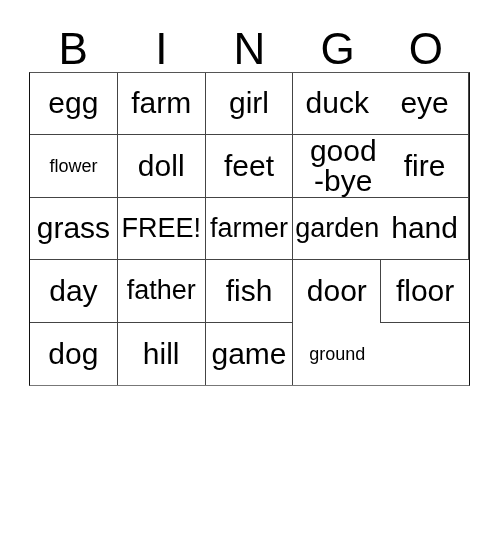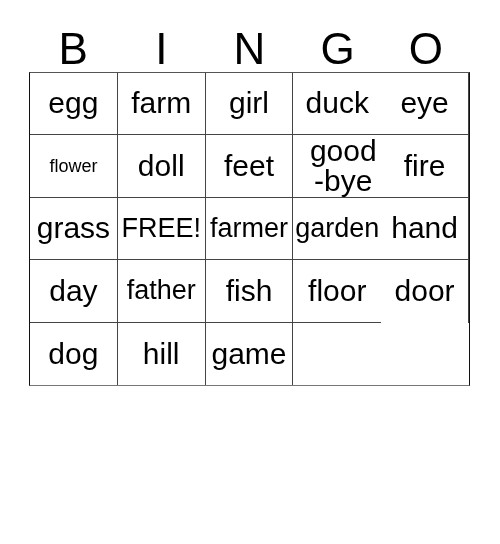--- a/index.html
+++ b/index.html
@@ -160,30 +160,33 @@
       </div>
       <div class="cell">
         <span class="cell-text">day</span>
       </div>
       <div class="cell">
         <span class="cell-text size-md">father</span>
       </div>
       <div class="cell">
         <span class="cell-text">fish</span>
       </div>
+      <div class="cell row-last">
+        <span class="cell-text">door</span>
+      </div>
       <div class="cell col-last">
         <span class="cell-text">floor</span>
-      </div>
-      <div class="cell row-last">
-        <span class="cell-text">door</span>
       </div>
       <div class="cell row-last">
         <span class="cell-text">dog</span>
       </div>
       <div class="cell row-last">
         <span class="cell-text">hill</span>
       </div>
       <div class="cell row-last">
         <span class="cell-text">game</span>
       </div>
+      <div class="cell col-last row-last">
+        <span class="cell-text size-sm">ground</span>
+      </div>
     </div>
 
 </div>
 
 </body></html>

